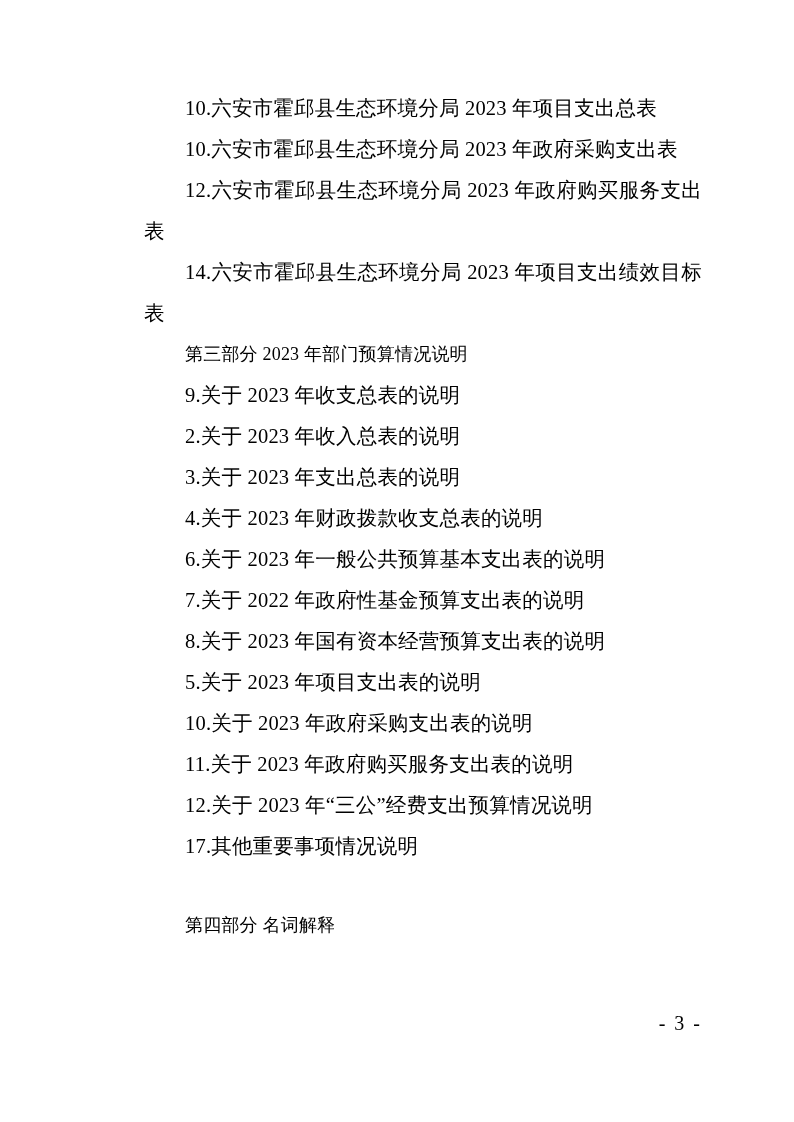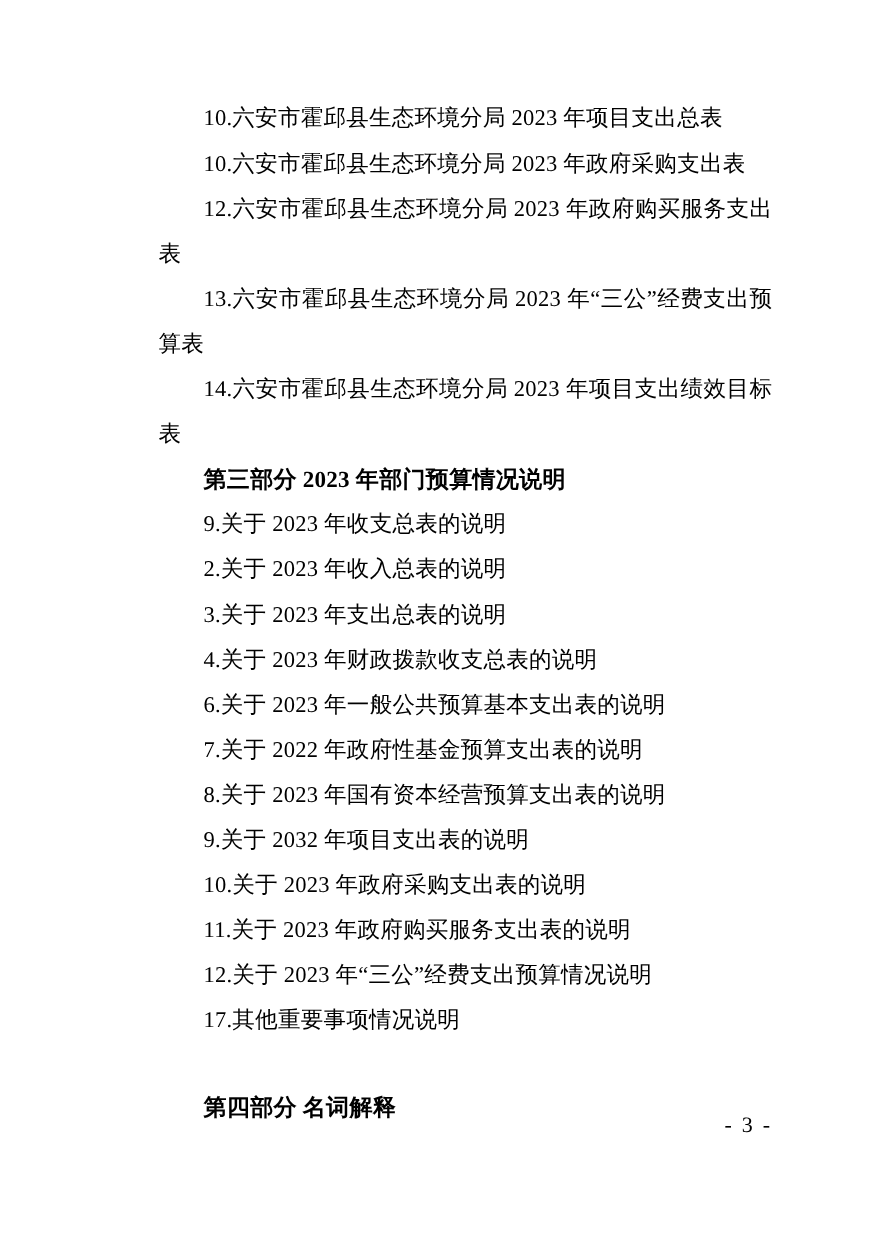--- a/index.html
+++ b/index.html
@@ -29,22 +29,22 @@
     font-size: 20.5px;
     line-height: 41px;
     letter-spacing: 0.2px;
     text-align: justify;
     text-justify: inter-ideograph;
   }
   .indent-2 {
     text-indent: 41px;
   }
   .section-heading {
-    font-weight: bold;
-    font-size: 21px;
+    font-weight: normal;
+    font-size: 18px;
     line-height: 41px;
     text-indent: 41px;
     margin: 0;
   }
   .para {
     margin: 0;
   }
   .gap-before {
     margin-top: 38px;
   }
@@ -62,33 +62,32 @@
 </style>
 </head>
 <body>
 
 <div class="page">
   <div class="flow body-text">
 
     <p class="para indent-2">10.六安市霍邱县生态环境分局 2023 年项目支出总表</p>
     <p class="para indent-2">10.六安市霍邱县生态环境分局 2023 年政府采购支出表</p>
     <p class="para indent-2">12.六安市霍邱县生态环境分局 2023 年政府购买服务支出表</p>
-    <p class="para indent-2">13.六安市霍邱县生态环境分局 2023 年“三公”经费支出预算表</p>
     <p class="para indent-2">14.六安市霍邱县生态环境分局 2023 年项目支出绩效目标表</p>
 
     <p class="section-heading">第三部分 2023 年部门预算情况说明</p>
 
     <p class="para indent-2">9.关于 2023 年收支总表的说明</p>
     <p class="para indent-2">2.关于 2023 年收入总表的说明</p>
     <p class="para indent-2">3.关于 2023 年支出总表的说明</p>
     <p class="para indent-2">4.关于 2023 年财政拨款收支总表的说明</p>
     <p class="para indent-2">6.关于 2023 年一般公共预算基本支出表的说明</p>
     <p class="para indent-2">7.关于 2022 年政府性基金预算支出表的说明</p>
     <p class="para indent-2">8.关于 2023 年国有资本经营预算支出表的说明</p>
-    <p class="para indent-2">9.关于 2032 年项目支出表的说明</p>
+    <p class="para indent-2">5.关于 2023 年项目支出表的说明</p>
     <p class="para indent-2">10.关于 2023 年政府采购支出表的说明</p>
     <p class="para indent-2">11.关于 2023 年政府购买服务支出表的说明</p>
     <p class="para indent-2">12.关于 2023 年“三公”经费支出预算情况说明</p>
     <p class="para indent-2">17.其他重要事项情况说明</p>
 
     <p class="section-heading gap-before">第四部分  名词解释</p>
   </div>
 
   <div class="page-number">- 3 -</div>
 </div>

